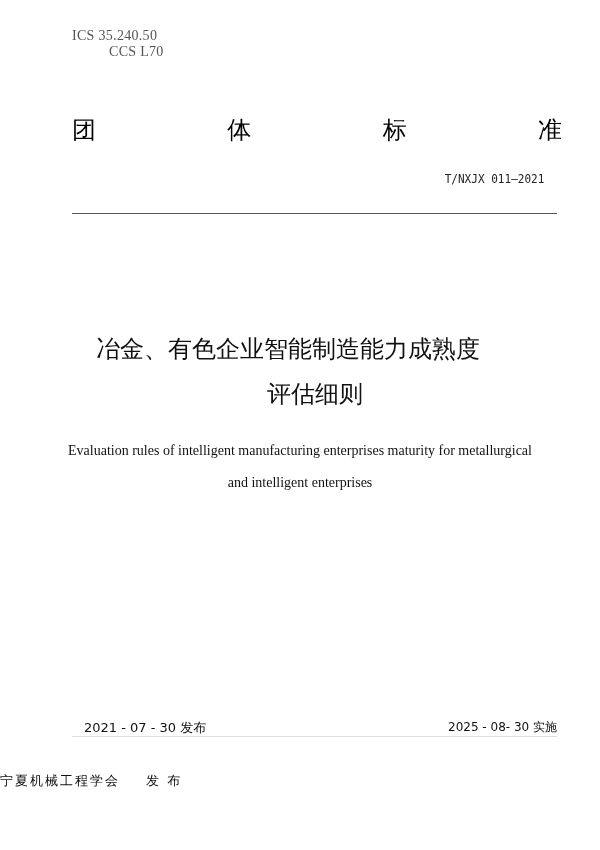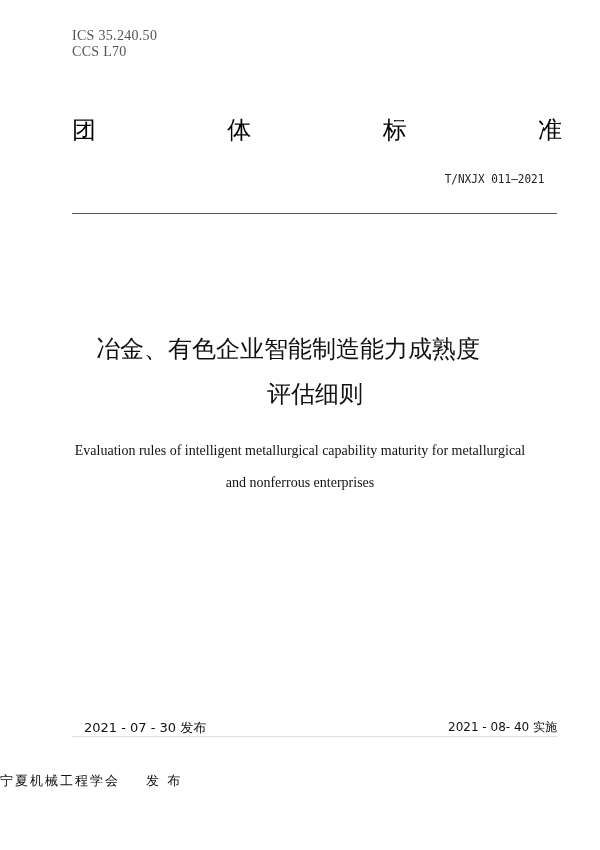--- a/index.html
+++ b/index.html
@@ -18,21 +18,21 @@
     .abs { position: absolute; }
     .classification {
       left: 72px;
       font-family: "Liberation Serif", serif;
       font-size: 14px;
       color: #555555;
       letter-spacing: 0.3px;
       white-space: nowrap;
     }
     .ics { top: 28px; }
-    .ccs { top: 44px; }
+    .ccs { top: 44px; margin-left: 37px; }
     .std-type {
       top: 115px;
       left: 72px;
       width: 490px;
       height: 30px;
       display: flex;
       justify-content: space-between;
       font-size: 24px;
       line-height: 30px;
       color: #000000;
@@ -119,23 +119,23 @@
   <span>准</span>
 </div>
 
 <div class="abs std-code">T/NXJX 011—2021</div>
 
 <div class="abs top-rule"></div>
 
 <div class="abs cn-title cn-title-1">冶金、有色企业智能制造能力成熟度</div>
 <div class="abs cn-title cn-title-2">评估细则</div>
 
-<div class="abs en-title en-title-1">Evaluation rules of intelligent metallurgical capability maturity for metallurgical</div>
-<div class="abs en-title en-title-2">and nonferrous enterprises</div>
+<div class="abs en-title en-title-1">Evaluation rules of intelligent manufacturing enterprises maturity for metallurgical</div>
+<div class="abs en-title en-title-2">and intelligent enterprises</div>
 
 <div class="abs date-left">2021 - 07  - 30 发布</div>
-<div class="abs date-right">2021 - 08- 40 实施</div>
+<div class="abs date-right">2025 - 08- 30 实施</div>
 
 <div class="abs bottom-rule"></div>
 
 <div class="abs publisher">
   <span>宁夏机械工程学会</span><span class="gap"></span><span>发 布</span>
 </div>
 
 </body></html>

